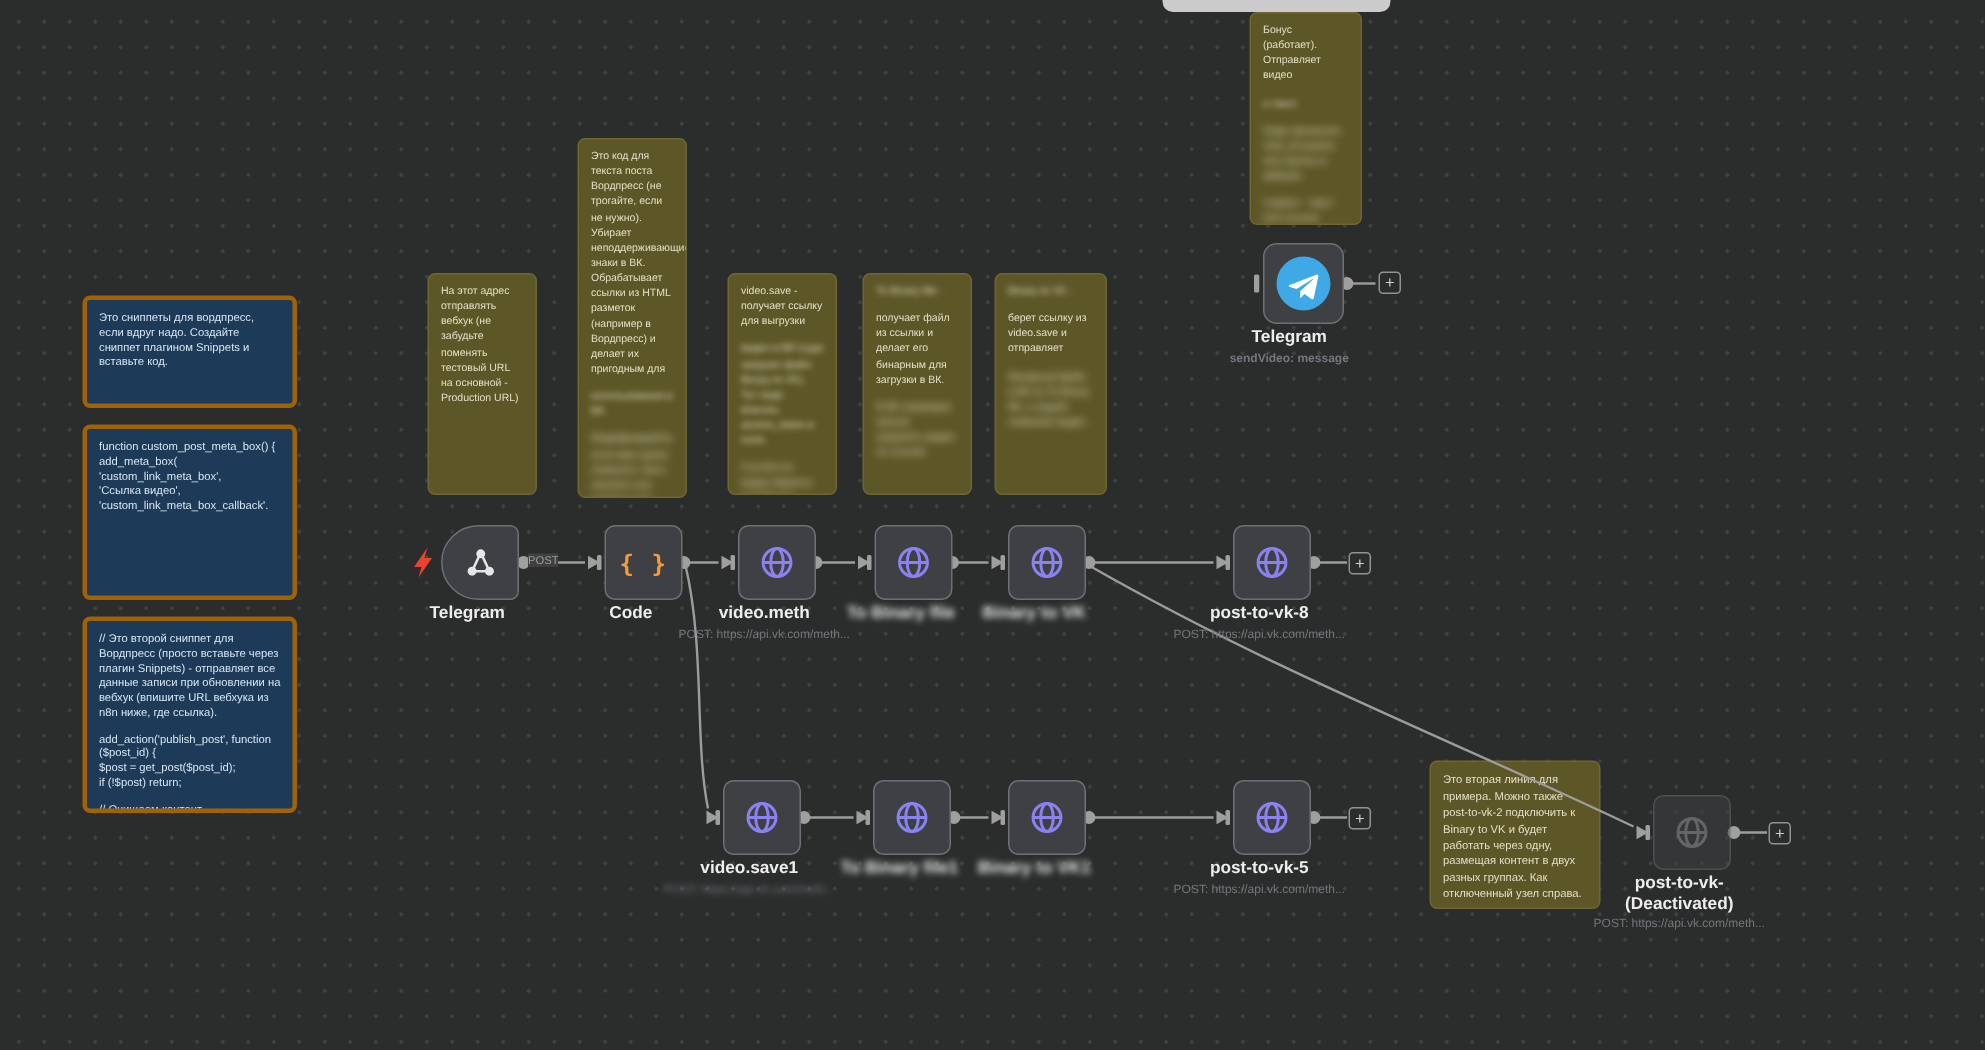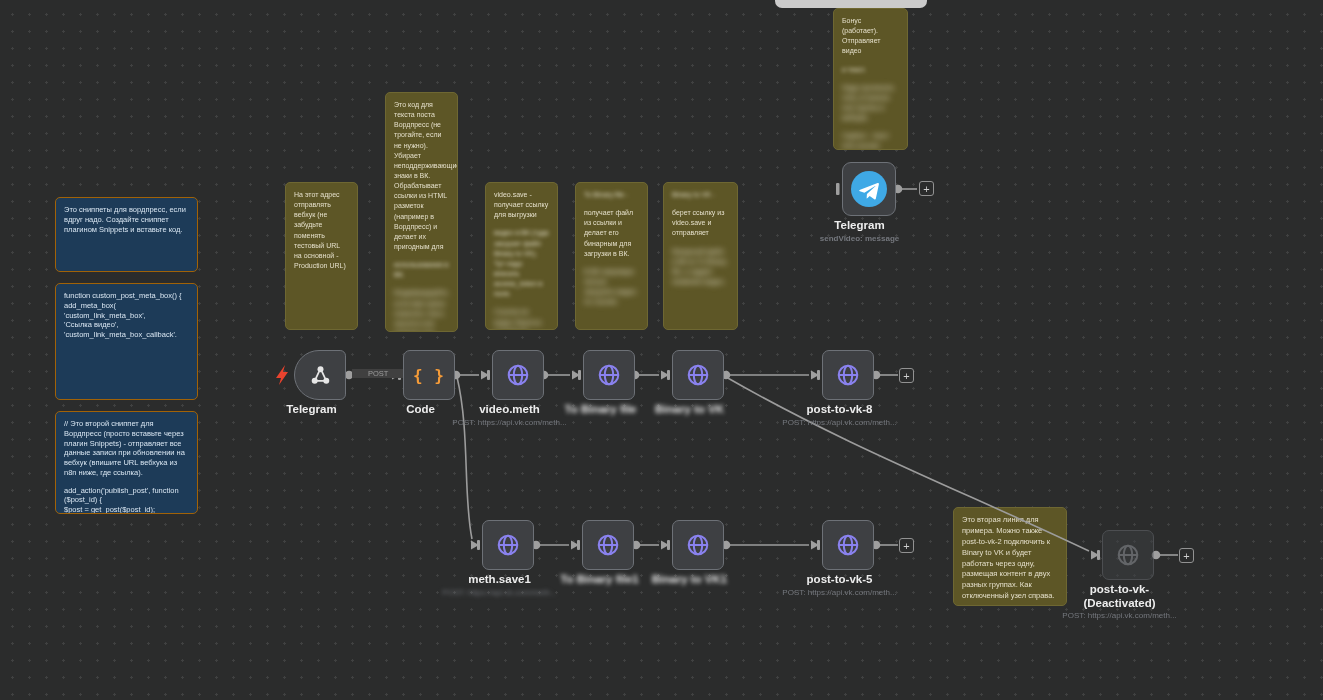--- a/index.html
+++ b/index.html
@@ -15,29 +15,29 @@
   }
   
   .sticky {
     position:absolute; z-index:1; border-radius:5px; padding:7px 8px;
     overflow:hidden; cursor:default;
   }
   .sticky p { margin:0 0 8px 0; white-space:pre-line; }
   .sticky p:last-child { margin-bottom:0; }
   .sticky.yellow { background:#5d5626; border:1px solid #6e6732; color:#e4dfca;
     font-size:7px; line-height:1.45; }
-  .sticky.blue { background:#1d3b58; border:1px solid #a16207; color:#d9e6f2;
+  .sticky.blue { background:#1d3b58; border:3px solid #a16207; color:#d9e6f2;
     font-size:7.5px; line-height:1.3; }
   .blur { filter: blur(2.3px); }
   .blur-strong { filter: blur(3px); }
   
   #wires { position:absolute; inset:0; z-index:2; }
   .post-label {
     position:absolute; z-index:2; left:352px; top:369px;
-    font-size:7.5px; color:#9c9c9c; background:#404040; padding:0 16px;
+    font-size:7.5px; color:#9c9c9c; background:#404040; padding:0 0;
   }
   
   .node { position:absolute; z-index:3; width:35px; }
   .node .box {
     width:52px; height:50px; background:#3e4043; border:1.7px solid #6d7177;
     border-radius:7px; display:flex; align-items:center; justify-content:center;
   }
   .node.trigger .box { border-radius:30px 7px 7px 30px; }
   .node .nlabel {
     position:absolute; top:53px; left:50%; transform:translateX(-50%);
@@ -87,21 +87,21 @@
 </div>
 
 <div class="sticky blue" style="left:55px;top:283px;width:143px;height:117px">
   <p>function custom_post_meta_box() {
 add_meta_box(
 'custom_link_meta_box',
 'Ссылка видео',
 'custom_link_meta_box_callback'.</p>
 </div>
 
-<div class="sticky blue" style="left:55px;top:411px;width:143px;height:103px">
+<div class="sticky blue" style="left:55px;top:411px;width:143px;height:131px">
   <p>// Это второй сниппет для Вордпресс (просто вставьте через плагин Snippets) - отправляет все данные записи при обновлении на вебхук (впишите URL вебхука из n8n ниже, где ссылка).</p>
   <p>add_action('publish_post', function ($post_id) {
 $post = get_post($post_id);
 if (!$post) return;</p>
   <p>// Очищаем контент
 $content = preg_replace('/&lt;div</p>
 </div>
 
 <div class="sticky yellow" style="left:285px;top:182px;width:73px;height:148px">
   <p>На этот адрес отправлять вебхук (не забудьте поменять тестовый URL на основной - Production URL)</p>
@@ -270,21 +270,21 @@
 </div>
 
 <div class="node" style="left:482px;top:520px">
   <div class="box">
     <svg width="26" height="26" viewBox="0 0 26 26" stroke="#8a82ef" stroke-width="2" fill="none">
       <circle cx="13" cy="13" r="9.3"></circle>
         <ellipse cx="13" cy="13" rx="4.2" ry="9.3"></ellipse>
         <path d="M3.7 13 H22.3"></path>
     </svg>
   </div>
-  <div class="nlabel">meth.save1</div>
+  <div class="nlabel">video.save1</div>
   <div class="nsub blur">POST: https://api.vk.com/meth...</div>
 </div>
 
 <div class="node" style="left:582px;top:520px">
   <div class="box">
     <svg width="26" height="26" viewBox="0 0 26 26" stroke="#8a82ef" stroke-width="2" fill="none">
       <circle cx="13" cy="13" r="9.3"></circle>
         <ellipse cx="13" cy="13" rx="4.2" ry="9.3"></ellipse>
         <path d="M3.7 13 H22.3"></path>
     </svg>

